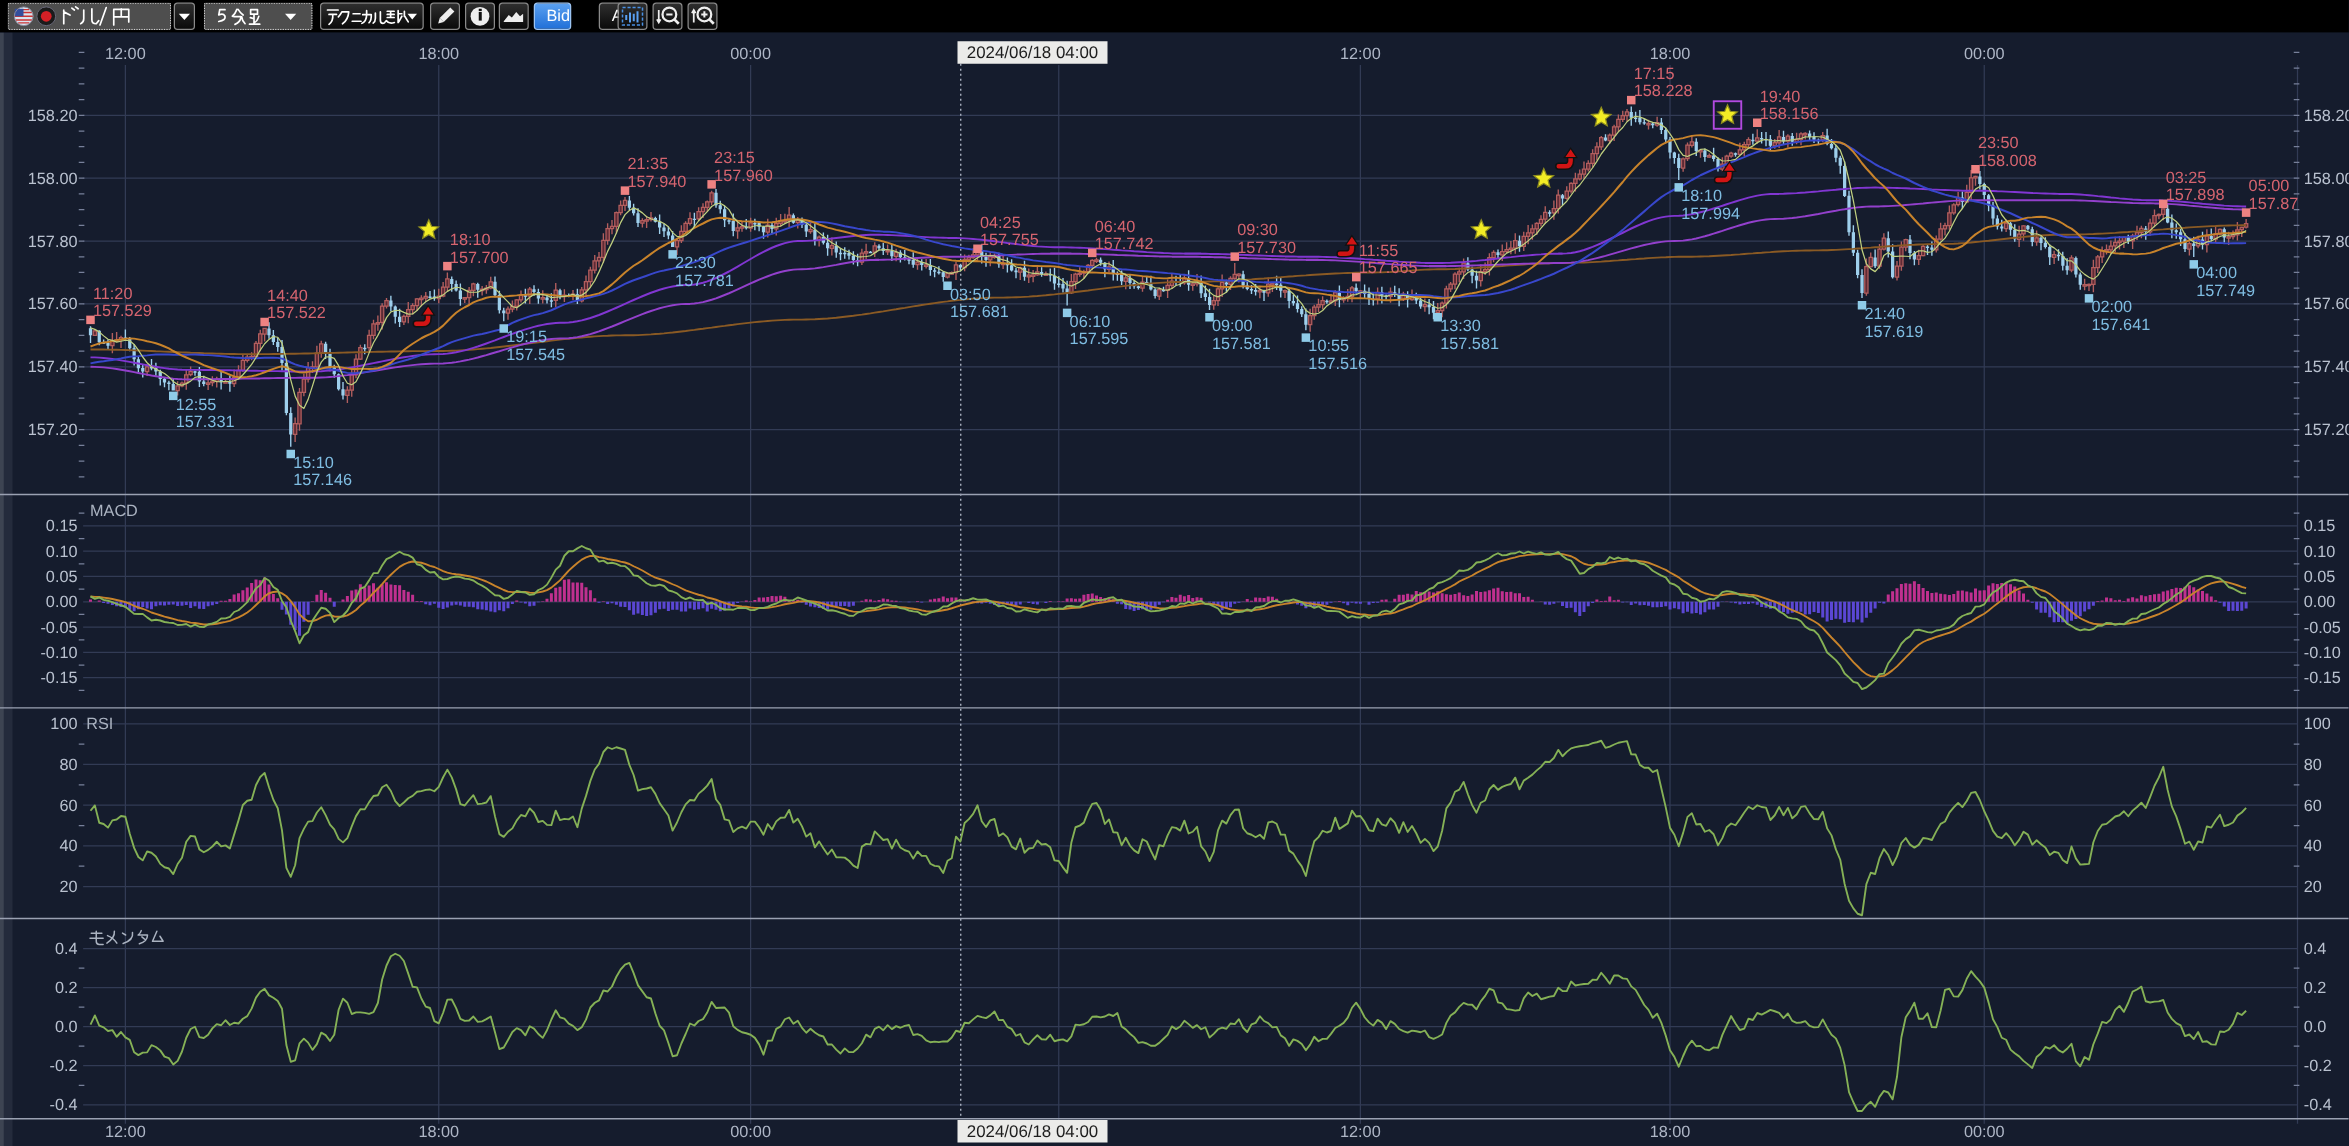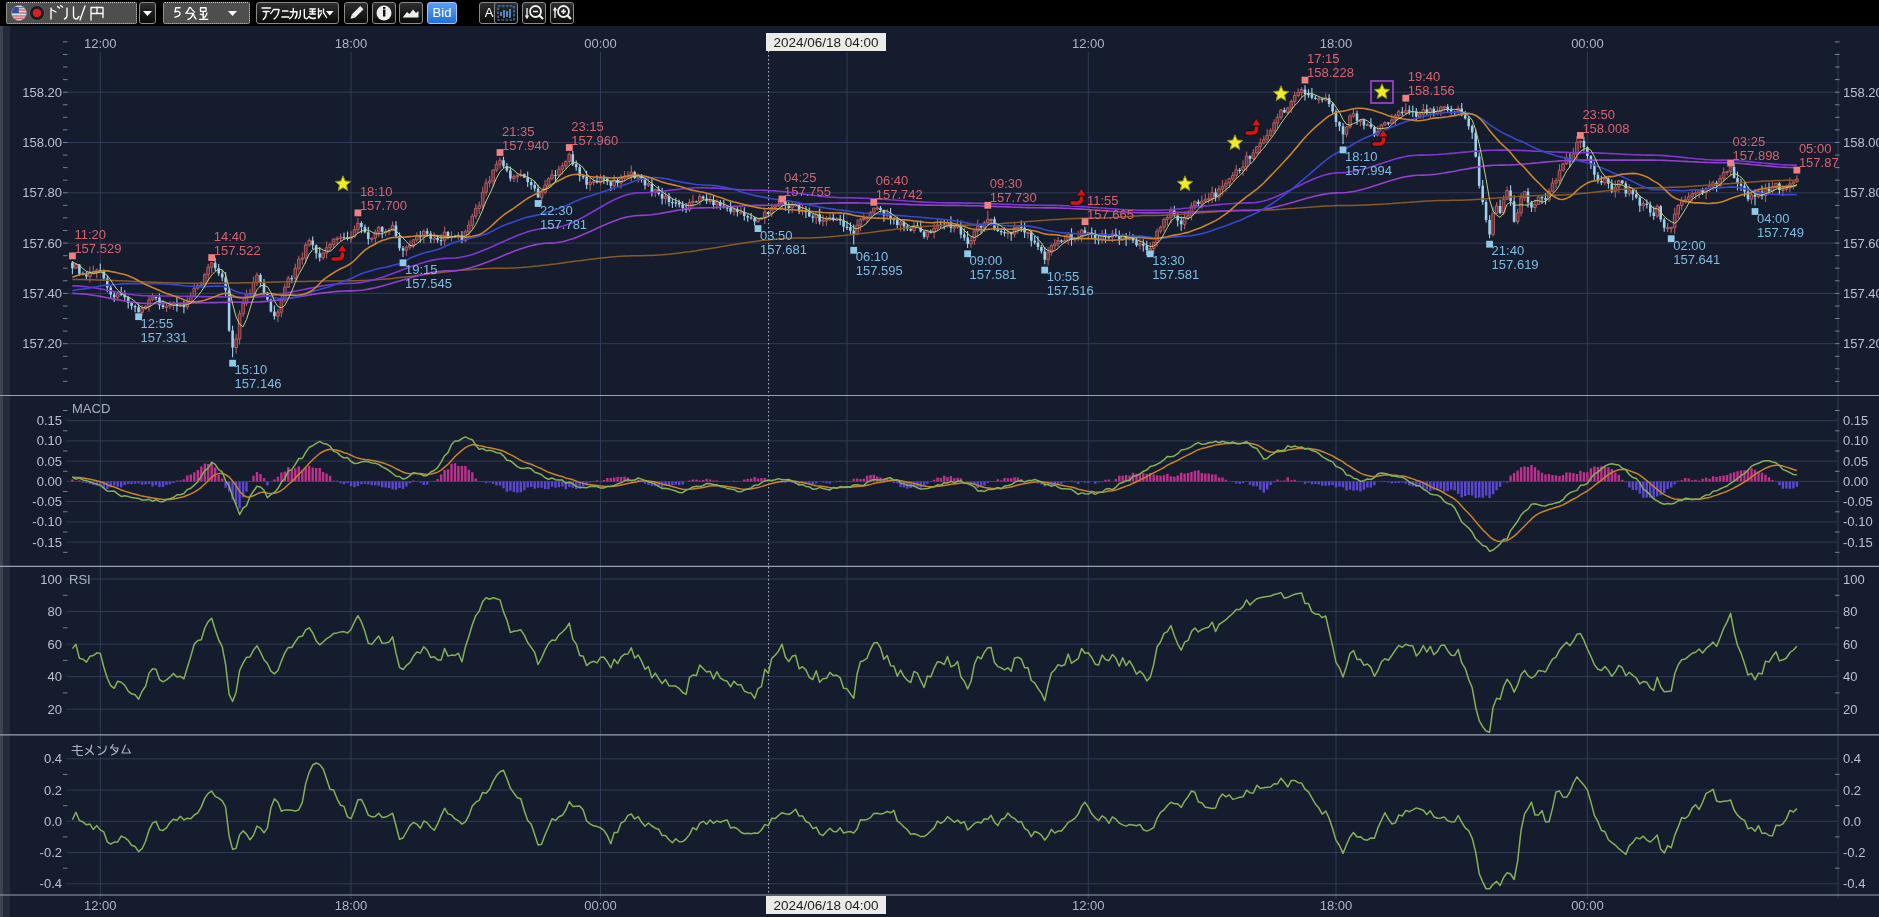--- a/index.html
+++ b/index.html
@@ -1,17 +1,17 @@
 <!DOCTYPE html>
 <html><head><meta charset="utf-8"><style>
 *{margin:0;padding:0;box-sizing:border-box}
 html,body{width:1879px;height:917px;overflow:hidden;background:#151c2d;font-family:"Liberation Sans",sans-serif}
 #tb{position:absolute;left:0;top:0;width:1879px;height:26px;background:#000}
 #tb .cmb{position:absolute;top:2px;height:22px;background:#4e4e4e;border:1px dotted #cfcfcf;border-radius:2px;overflow:hidden}
-#tb .btn{position:absolute;top:2px;height:22px;background:linear-gradient(#2e2e2e,#0a0a0a);border:1px solid #8a8a8a;border-radius:3px;color:#fff;font-size:13px;text-align:center;line-height:20px;overflow:hidden}
+#tb .btn{position:absolute;top:2px;height:22px;background:linear-gradient(#2e2e2e,#0a0a0a);border:1px solid #8a8a8a;border-radius:3px;color:#fff;font-size:13px;text-align:right;line-height:20px;overflow:hidden}
 #tb .btn.blue{background:linear-gradient(#5aa0f0,#2170d8);border-color:#9cc4f2}
 #chart{position:absolute;left:0;top:26px}
 </style></head><body>
 
 <div id="tb">
  <div class="cmb" style="left:6px;width:131px">
   <svg width="129" height="20" viewBox="0 0 129 20">
    <circle cx="12" cy="10" r="7.5" fill="#d8e4f0"></circle>
    <path d="M4.5 10 h15 M5.5 7 h13 M5.5 13 h13 M7.5 4.7 h9 M7.5 15.3 h9" stroke="#c33" stroke-width="1.1"></path>
    <rect x="4.8" y="4" width="7" height="6" fill="#334e9c"></rect>

